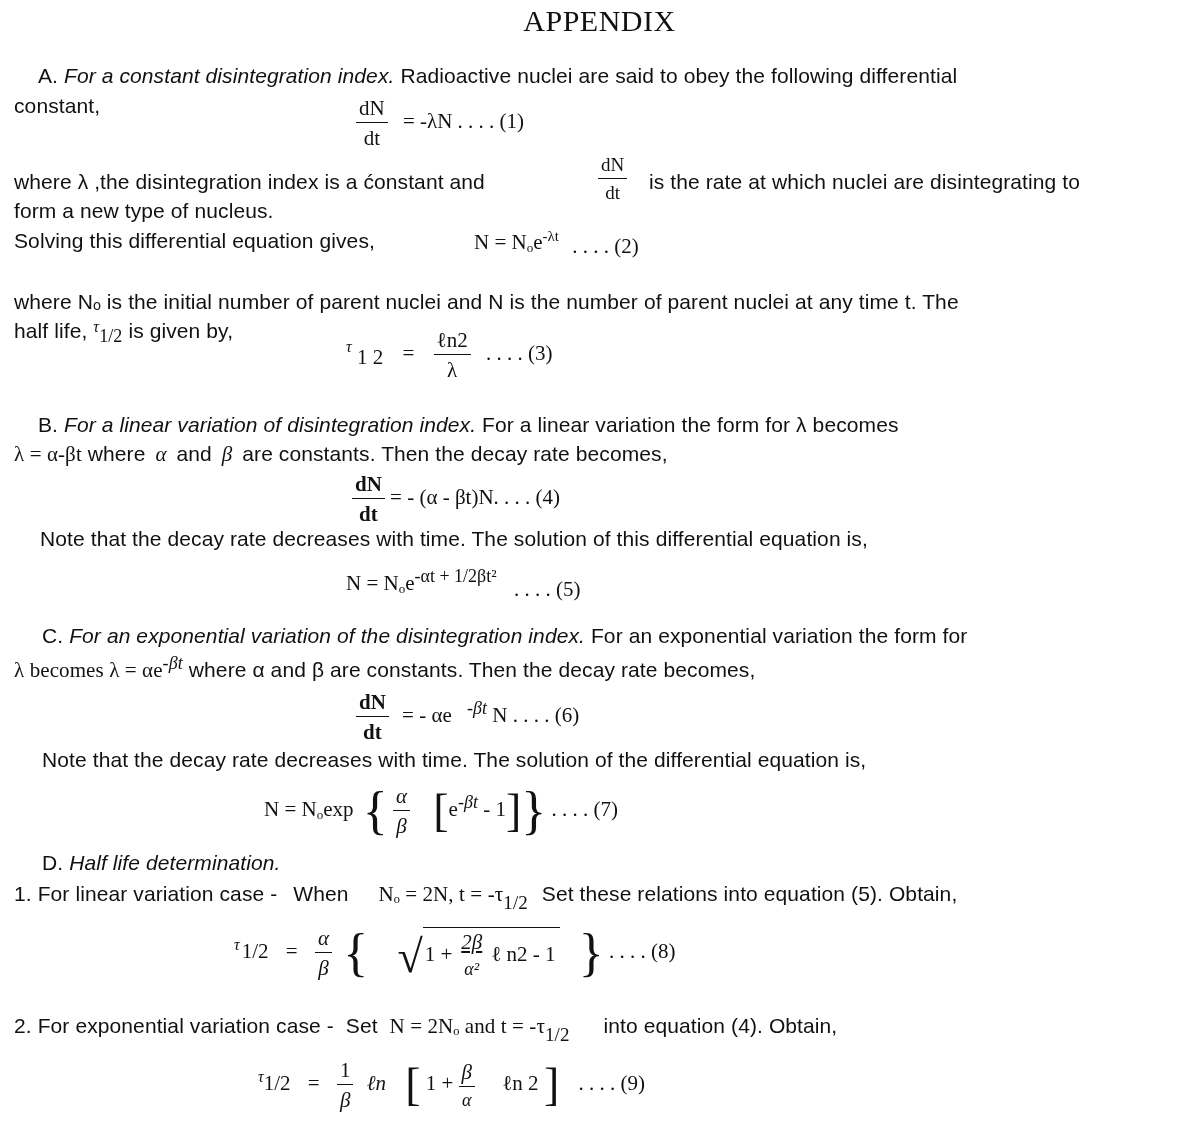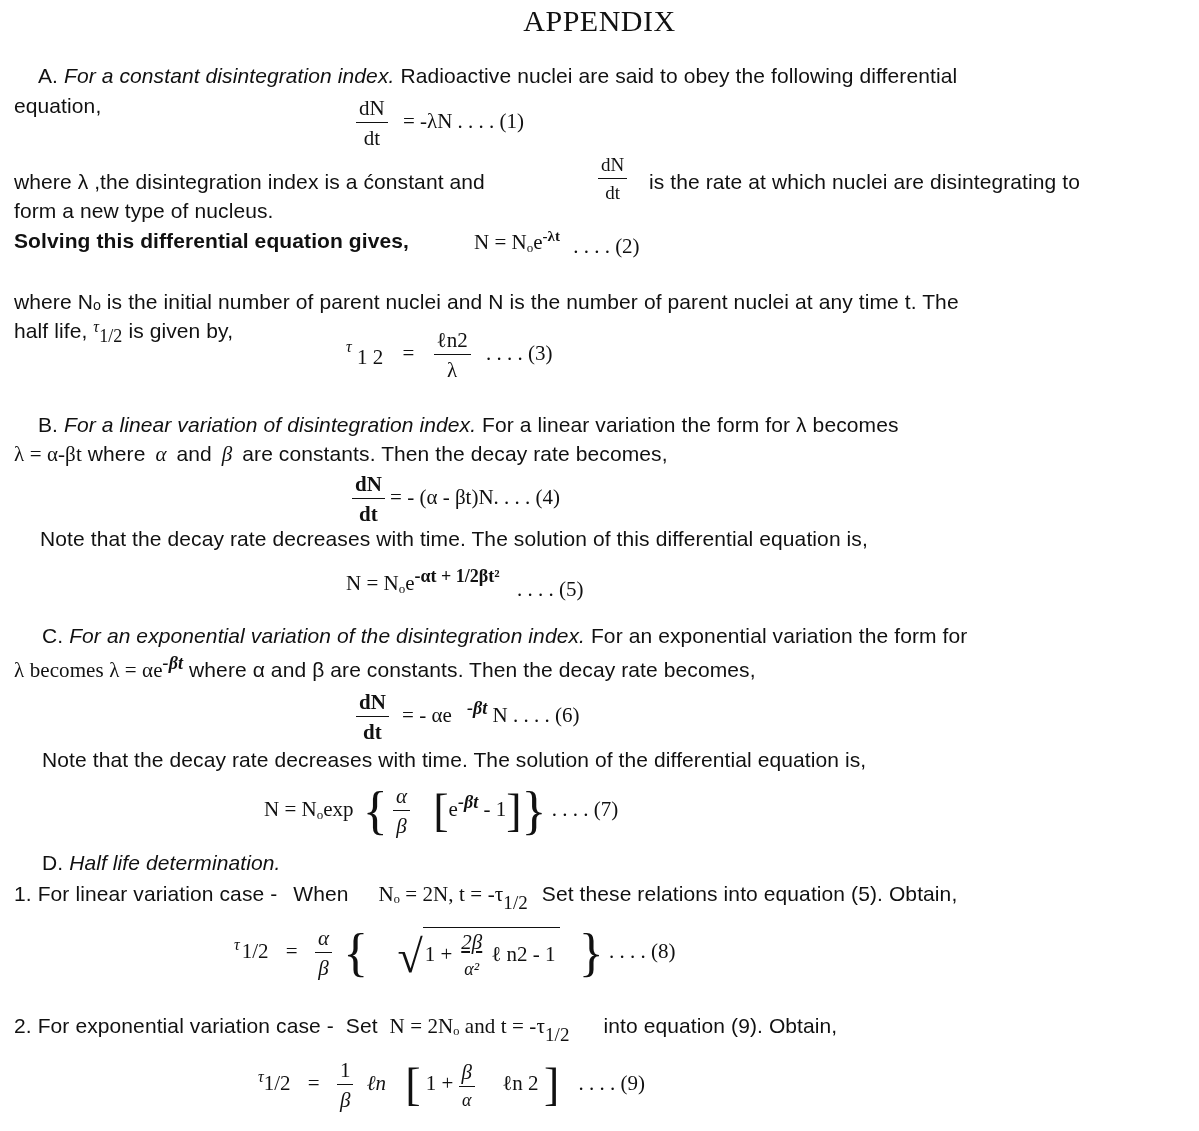--- a/index.html
+++ b/index.html
@@ -12,61 +12,61 @@
   .abs { position: absolute; white-space: nowrap; }
   .serif { font-family: "Liberation Serif", "DejaVu Serif", serif; }
   .it { font-style: italic; }
   .title { left: 0; width: 1199px; text-align: center; top: 4px; font-size: 30px; letter-spacing: 0.5px; }
   .para { letter-spacing: 0.1px; }
   .frac { display: inline-flex; flex-direction: column; align-items: center; vertical-align: middle; line-height: 1.15; text-align: right; }
   .frac .num { padding: 0 3px 2px 3px; }
   .frac .bar { width: 100%; border-top: 1.5px solid #111; }
   .frac .den { padding-top: 3px; }
   .eq { font-family: "Liberation Serif", "DejaVu Serif", serif; font-size: 21px; }
-  sup { font-size: 15px; vertical-align: 8px; font-weight: bold; }
+  sup { font-size: 15px; vertical-align: 8px; }
   sub { font-size: 13px; vertical-align: -3px; }
   .big { font-size: 52px; line-height: 1; vertical-align: middle; font-weight: 300; }
   .bracket { font-size: 46px; line-height: 1; vertical-align: middle; }
   .sqrt-wrap { display: inline-flex; align-items: flex-end; vertical-align: middle; }
   .sqrt-sym { font-size: 46px; line-height: 1; }
   .sqrt-body { border-top: 1.5px solid #111; padding: 2px 4px 0 2px; display: inline-flex; align-items: center; }
   .tau { font-style: italic; font-size: 16px; vertical-align: 8px; }
 </style>
 </head>
 <body>
 
 <div class="abs title serif">APPENDIX</div>
 
 <div class="abs para" style="left:38px; top:64px;">
   <span>A.</span>
   <span class="it">For a constant disintegration index.</span>
   <span>Radioactive nuclei are said to obey the following differential</span>
 </div>
-<div class="abs para" style="left:14px; top:94px;">equation,</div>
+<div class="abs para" style="left:14px; top:94px;">constant,</div>
 
 <div class="abs eq" style="left:356px; top:96px;">
   <span class="frac">
     <span class="num">dN</span>
     <span class="bar"></span>
     <span class="den">dt</span>
   </span>
   <span style="margin-left:10px;">=  -λN . . . . (1)</span>
 </div>
 
 <div class="abs para" style="left:14px; top:170px;text-align:center;">where λ ,the disintegration index is a ćonstant and</div>
 <div class="abs eq" style="left:598px; top:154px; font-size:19px;">
   <span class="frac">
     <span class="num">dN</span>
     <span class="bar"></span>
     <span class="den">dt</span>
   </span>
 </div>
 <div class="abs para" style="left:649px; top:170px;">is the rate at which nuclei are disintegrating to</div>
 <div class="abs para" style="left:14px; top:199px;">form a new type of nucleus.</div>
-<div class="abs para" style="left:14px; top:229px;font-weight:bold;">Solving this differential  equation gives,</div>
+<div class="abs para" style="left:14px; top:229px;">Solving this differential  equation gives,</div>
 
 <div class="abs eq" style="left:474px; top:228px;">
   <span>N = N</span><sub>o</sub><span>e</span><sup>-λt</sup>
   <span style="margin-left:8px; position:relative; top:4px;">. . . . (2)</span>
 </div>
 
 <div class="abs para" style="left:14px; top:290px;">where Nₒ is the initial number of parent nuclei and N is the number of parent nuclei at any time t. The</div>
 <div class="abs para" style="left:14px; top:319px;">
   <span>half life,</span>
   <span class="serif it" style="font-size:16px; position:relative; top:-6px;">τ</span><span class="serif" style="font-size:18px; position:relative; top:4px;">1/2</span>
@@ -186,21 +186,21 @@
   </span>
   <span class="big" style="margin-left:14px;">}</span>
   <span>. . . . (8)</span>
 </div>
 
 <div class="abs para" style="left:14px; top:1014px;">
   <span>2.</span>
   <span>For exponential variation case -</span>
   <span style="margin-left:6px;">Set</span>
   <span class="serif" style="margin-left:6px;">N = 2Nₒ and t = -τ</span><span class="serif" style="font-size:19px; position:relative; top:8px;">1/2</span>
-  <span style="margin-left:28px;">into equation (9). Obtain,</span>
+  <span style="margin-left:28px;">into equation (4). Obtain,</span>
 </div>
 
 <div class="abs eq" style="left:258px; top:1058px;">
   <span class="tau">τ</span><span>1/2</span>
   <span style="margin:0 12px;">=</span>
   <span class="frac">
     <span class="num">1</span>
     <span class="bar"></span>
     <span class="den it">β</span>
   </span>

